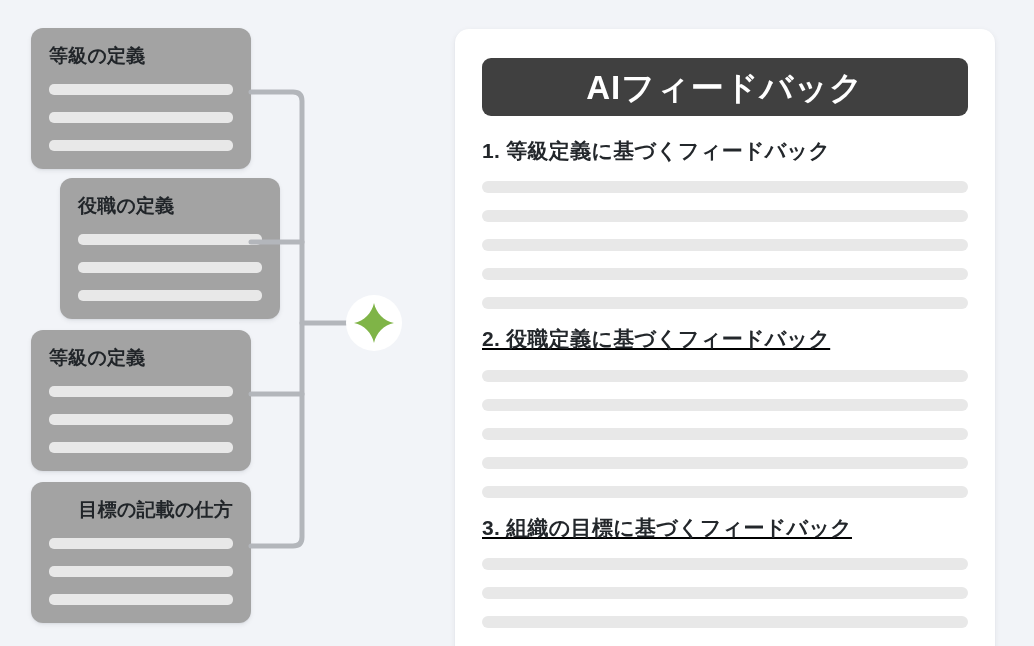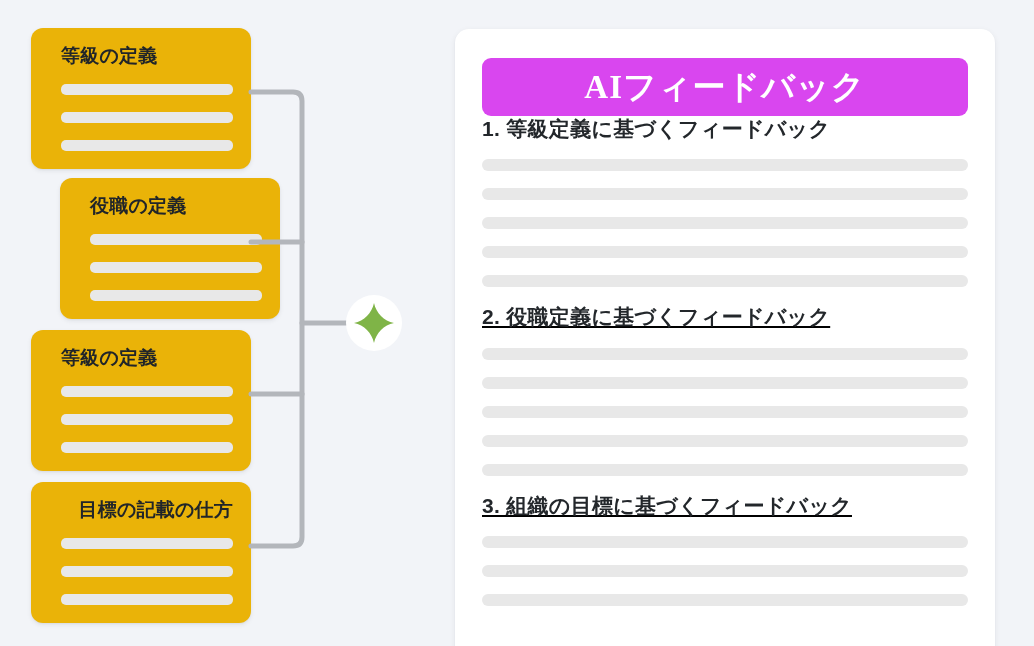--- a/index.html
+++ b/index.html
@@ -29,23 +29,23 @@
     left: 31px;
     top: 0;
     width: 220px;
     height: 646px;
   }
 
   .card {
     position: absolute;
     left: 0;
     width: 220px;
-    background: #eab308;
+    background: #a3a3a3;
     border-radius: 12px;
-    padding: 17px 18px 18px 30px;
+    padding: 17px 18px 18px 18px;
     box-shadow: 0 2px 5px rgba(17, 24, 39, 0.07),
                 0 1px 2px rgba(17, 24, 39, 0.05);
   }
 
   .card-title {
     font-size: 19px;
     font-weight: bold;
     color: #212529;
     letter-spacing: 0.2px;
     line-height: 1.2;
@@ -106,21 +106,21 @@
   }
 
   .panel-banner-text {
     color: #FFFFFF;
     font-size: 33px;
     font-weight: bold;
     letter-spacing: 1px;
     line-height: 1;
   }
 
-  .section { }
+  .section { margin-top: 22px; }
 
   .section-title {
     font-size: 21px;
     font-weight: bold;
     color: #23272B;
     letter-spacing: 0.3px;
     line-height: 1.25;
     margin-bottom: 17px;
     white-space: nowrap;
   }
@@ -193,21 +193,21 @@
   <div class="hub">
     <span>
       <svg width="42" height="42" viewBox="0 0 42 42" aria-hidden="true">
         <path id="sparkle-path" d="M21 1 C23.2 11.2 30.8 18.8 41 21 C30.8 23.2 23.2 30.8 21 41 C18.8 30.8 11.2 23.2 1 21 C11.2 18.8 18.8 11.2 21 1 Z" fill="#7FB447"></path>
       </svg>
     </span>
   </div>
 
   <div class="panel">
 
-    <div class="panel-banner" style="background: #d946ef; font-family: Liberation Serif, serif;">
+    <div class="panel-banner" style="background: #404040;">
       <span class="panel-banner-text">AIフィードバック</span>
     </div>
 
     <div class="section">
       <div class="section-title">1. 等級定義に基づくフィードバック</div>
       <div class="section-lines">
         <div class="section-line"></div>
         <div class="section-line"></div>
         <div class="section-line"></div>
         <div class="section-line"></div>

